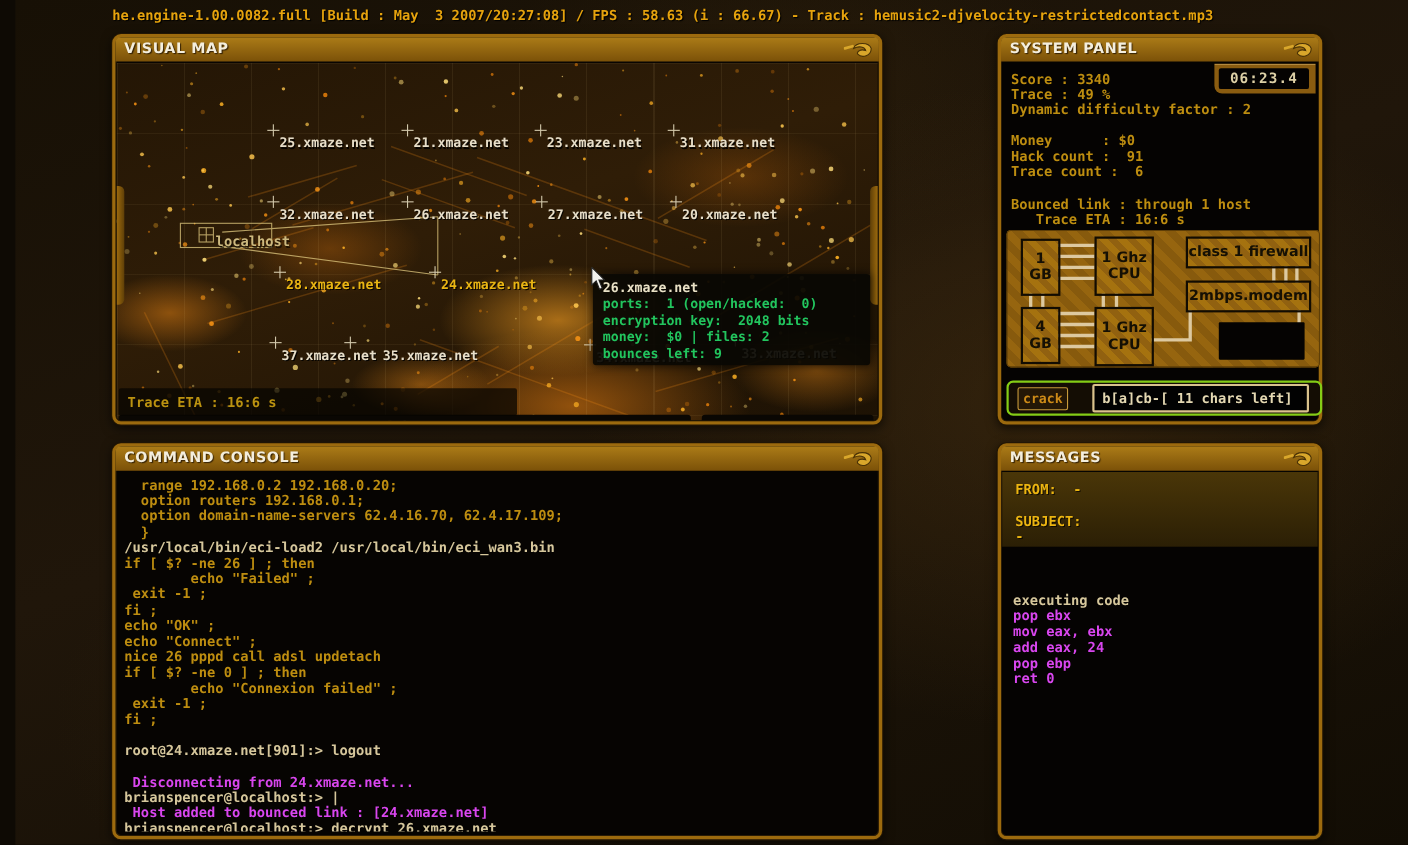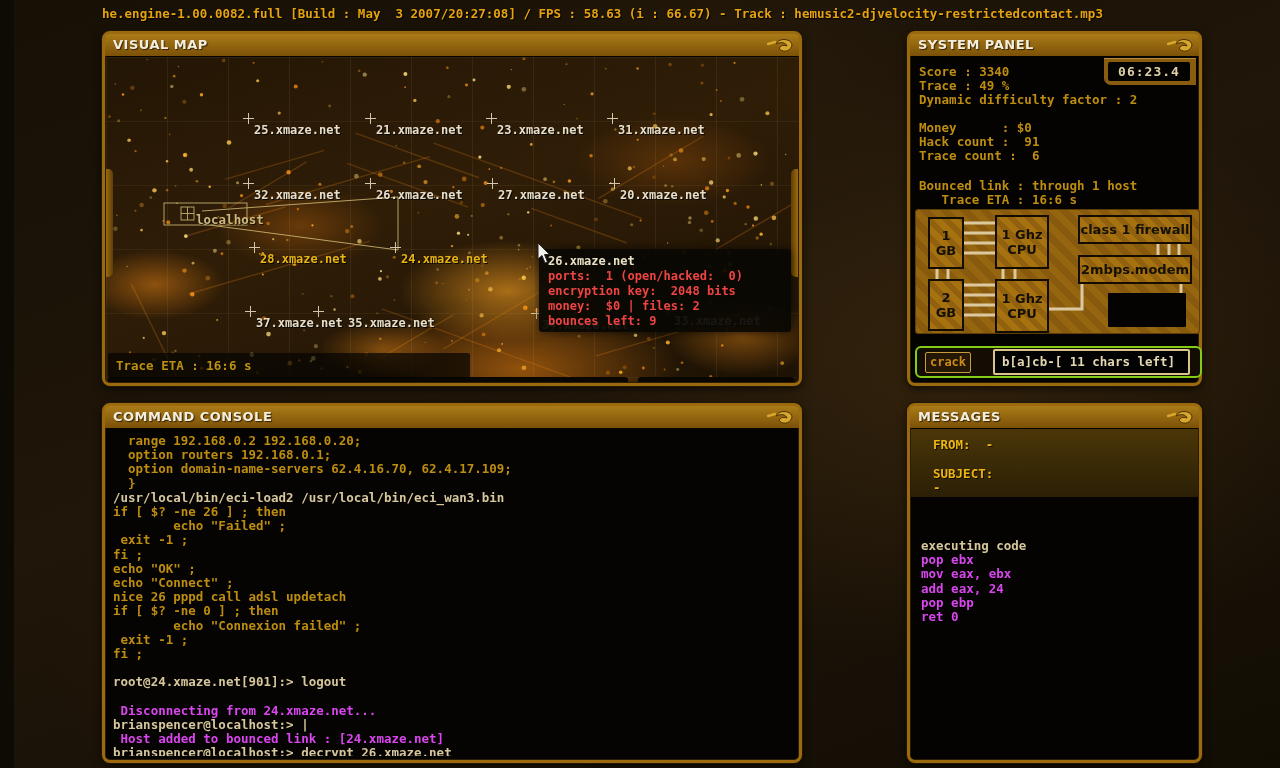--- a/index.html
+++ b/index.html
@@ -42,21 +42,21 @@
   .map-node-label{position:absolute;font:bold 12px "DejaVu Sans Mono",monospace;color:#e7dec9;
     text-shadow:1px 1px 0 rgba(0,0,0,.85);white-space:pre;z-index:5;}
   .map-node-label.hacked{color:#e9b513;}
   .nodemark{position:absolute;width:11px;height:11px;z-index:4;opacity:.85;}
   .nodemark:before{content:"";position:absolute;left:0;top:5px;width:11px;height:1px;background:#efe6c8;}
   .nodemark:after{content:"";position:absolute;left:5px;top:0;width:1px;height:11px;background:#efe6c8;}
   #localhost-label{position:absolute;left:90px;top:155px;color:#cdb97f;font:bold 12.5px "DejaVu Sans Mono",monospace;
     text-shadow:1px 1px 0 rgba(0,0,0,.6);z-index:6;}
   #map-tooltip{position:absolute;left:433px;top:192px;width:243px;height:78px;z-index:20;
     background:rgba(9,7,3,.93);border-radius:3px;padding:5px 0 0 9px;box-shadow:0 0 8px rgba(0,0,0,.6);}
-  #map-tooltip div{font:bold 12px "DejaVu Sans Mono",monospace;line-height:15px;color:#ef4444;white-space:pre;}
+  #map-tooltip div{font:bold 12px "DejaVu Sans Mono",monospace;line-height:15px;color:#22c55e;white-space:pre;}
   #map-tooltip .tt-title{color:#e9e1c6;}
   #mouse-cursor{position:absolute;left:431px;top:186px;z-index:30;}
   #trace-eta-bar{position:absolute;left:2px;top:296px;width:362px;height:25px;z-index:15;
     background:rgba(6,4,1,.72);border-radius:2px;}
   #trace-eta-bar span{position:absolute;left:8px;top:5px;color:#bb9210;font:bold 12.5px "DejaVu Sans Mono",monospace;}
   .bottom-strip{position:absolute;top:320px;height:9px;background:#0a0703;border-radius:3px;z-index:14;}
   .map-notch{position:absolute;width:7px;height:108px;top:112px;background:linear-gradient(90deg,#9c6a0e,#5f3f07);z-index:3;}
   #notch-left{left:0;border-radius:0 5px 5px 0;}
   #notch-right{right:0;border-radius:5px 0 0 5px;background:linear-gradient(270deg,#9c6a0e,#5f3f07);}
 
@@ -88,21 +88,21 @@
   #crack-row{position:absolute;left:4px;bottom:4px;width:283px;height:28px;background:#140d04;
     border:2px solid #84cc16;border-radius:6px;}
   #crack-btn{position:absolute;left:8px;top:4px;width:44px;height:19px;background:#241706;border:1px solid #c79b3b;
     border-radius:2px;color:#cd8a17;font:bold 12px "DejaVu Sans Mono",monospace;text-align:center;line-height:18px;}
   #crack-input{position:absolute;left:76px;top:1px;width:186px;height:22px;background:#020202;border:2px solid #d9c28c;
     border-radius:2px;color:#e4d8b2;font:bold 12.5px "DejaVu Sans Mono",monospace;line-height:21px;padding-left:7px;white-space:pre;}
 
   
   #msg-content{position:absolute;left:1px;right:1px;top:23px;bottom:1px;background:#050302;border-radius:0 0 4px 4px;overflow:hidden;}
   #msg-header{position:absolute;left:0;right:0;top:0;height:68px;background:linear-gradient(#4a3608,#2b1f05);}
-  #msg-header .statline{position:absolute;left:22px;}
+  #msg-header .statline{position:absolute;left:12px;}
   #msg-body{position:absolute;left:10px;top:110px;right:6px;}
   #msg-bottom{position:absolute;left:0;right:0;bottom:0;height:33px;background:linear-gradient(#7c5309,#5e3e06);
     border-top:1px solid #3a2604;border-radius:0 0 4px 4px;}
   .msg-btn{position:absolute;top:6px;width:76px;height:21px;border-radius:10px;
     background:linear-gradient(#a87a16,#7c5208);border:1px solid #462f05;color:#fff;
     font:bold 12px "DejaVu Sans","Liberation Sans",sans-serif;text-align:center;line-height:20px;letter-spacing:.5px;
     text-shadow:1px 1px 0 #3a2604;box-shadow:inset 0 1px 0 rgba(255,230,160,.45);}
   #msg-page{position:absolute;left:218px;top:9px;color:#b5891b;font:bold 12.5px "DejaVu Sans Mono",monospace;}
 </style>
 </head>
@@ -588,21 +588,21 @@
               <line x1="254" y1="31" x2="254" y2="48"></line>
               <line x1="264" y1="31" x2="264" y2="48"></line>
             <polyline points="130,100 167,100 167,71" fill="none"></polyline>
             <line x1="266" y1="71" x2="266" y2="86"></line>
           </g>
         </svg>
         <div class="hw-box" style="left:13px;top:8px;width:32px;height:48px;">1 GB</div>
         <div class="hw-box" style="left:80px;top:6px;width:50px;height:50px;">1 Ghz CPU</div>
         <div class="hw-box" style="left:163px;top:6px;width:110px;height:25px;">class 1 firewall</div>
         <div class="hw-box" style="left:163px;top:46px;width:110px;height:25px;">2mbps.modem</div>
-        <div class="hw-box" style="left:13px;top:70px;width:32px;height:48px;">2 GB</div>
+        <div class="hw-box" style="left:13px;top:70px;width:32px;height:48px;">4 GB</div>
         <div class="hw-box" style="left:80px;top:70px;width:50px;height:50px;">1 Ghz CPU</div>
         <div id="hw-screen"></div>
       </div>
 
       <div id="crack-row">
         <div id="crack-btn">crack</div>
         <div id="crack-input">b[a]cb-[ 11 chars left]</div>
       </div>
     </div>
   </div>

